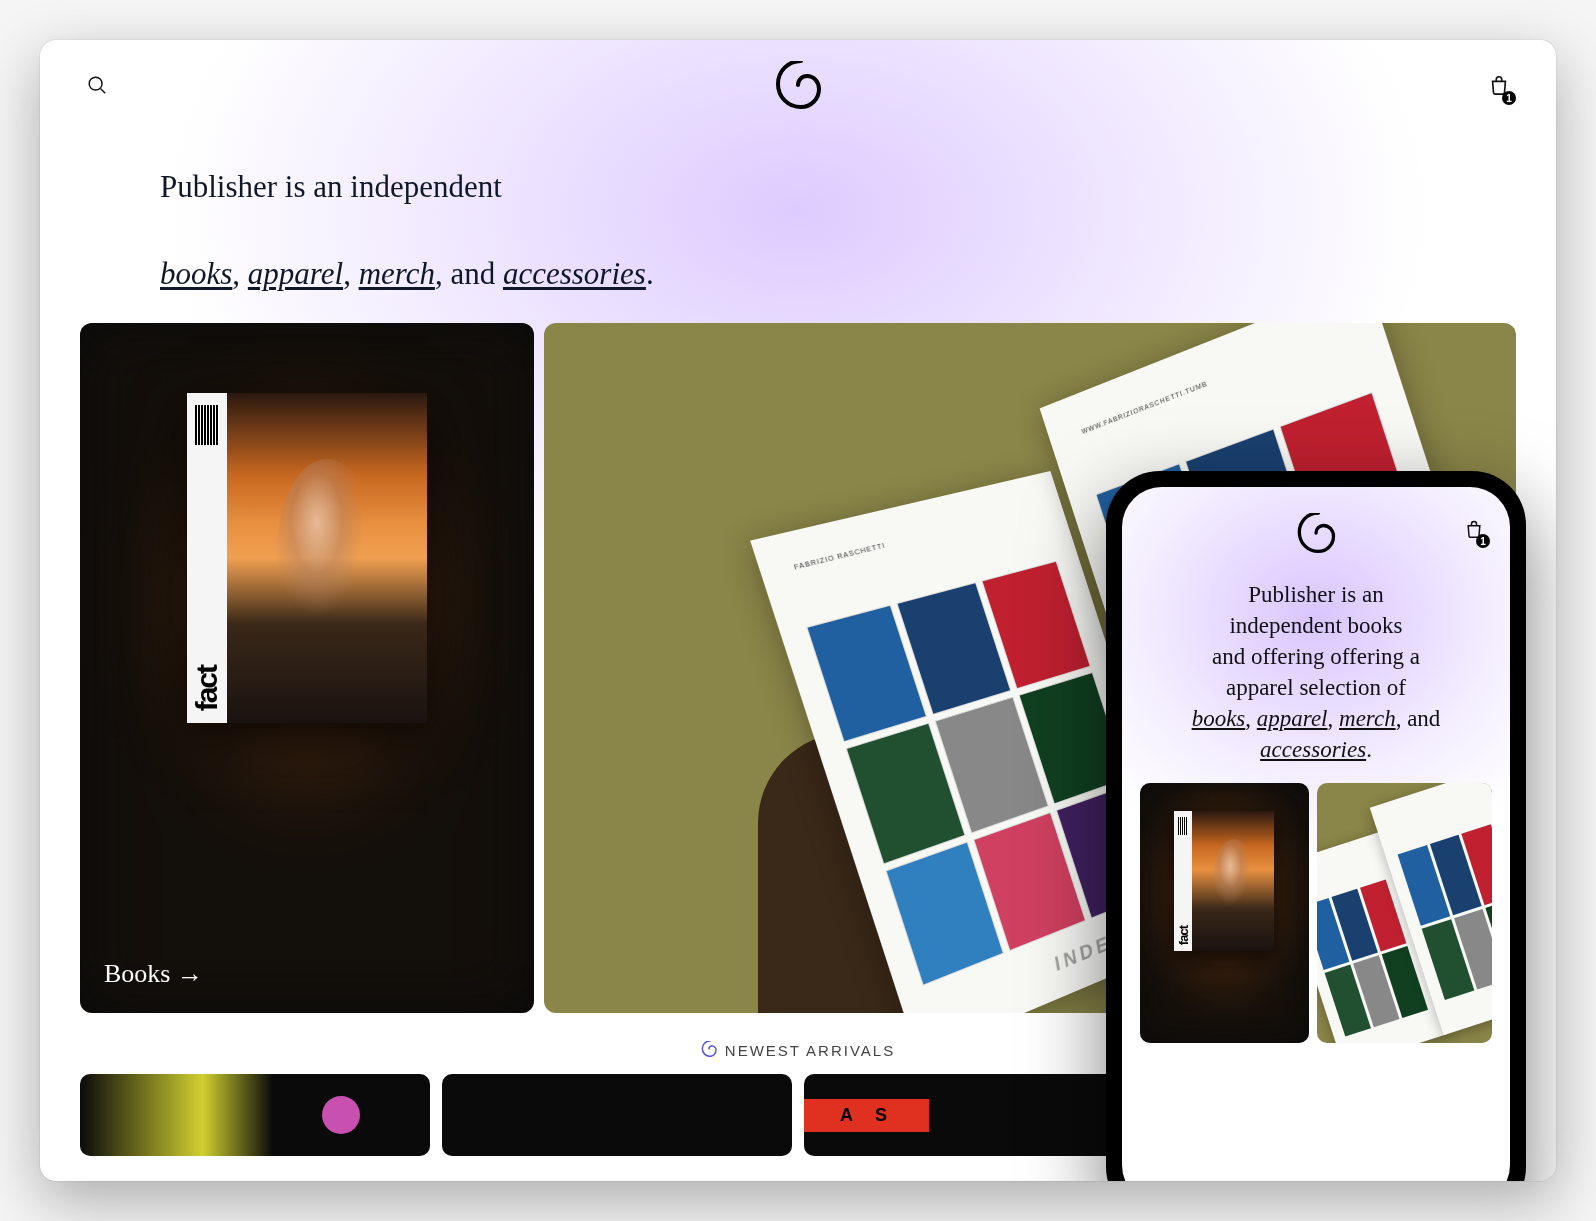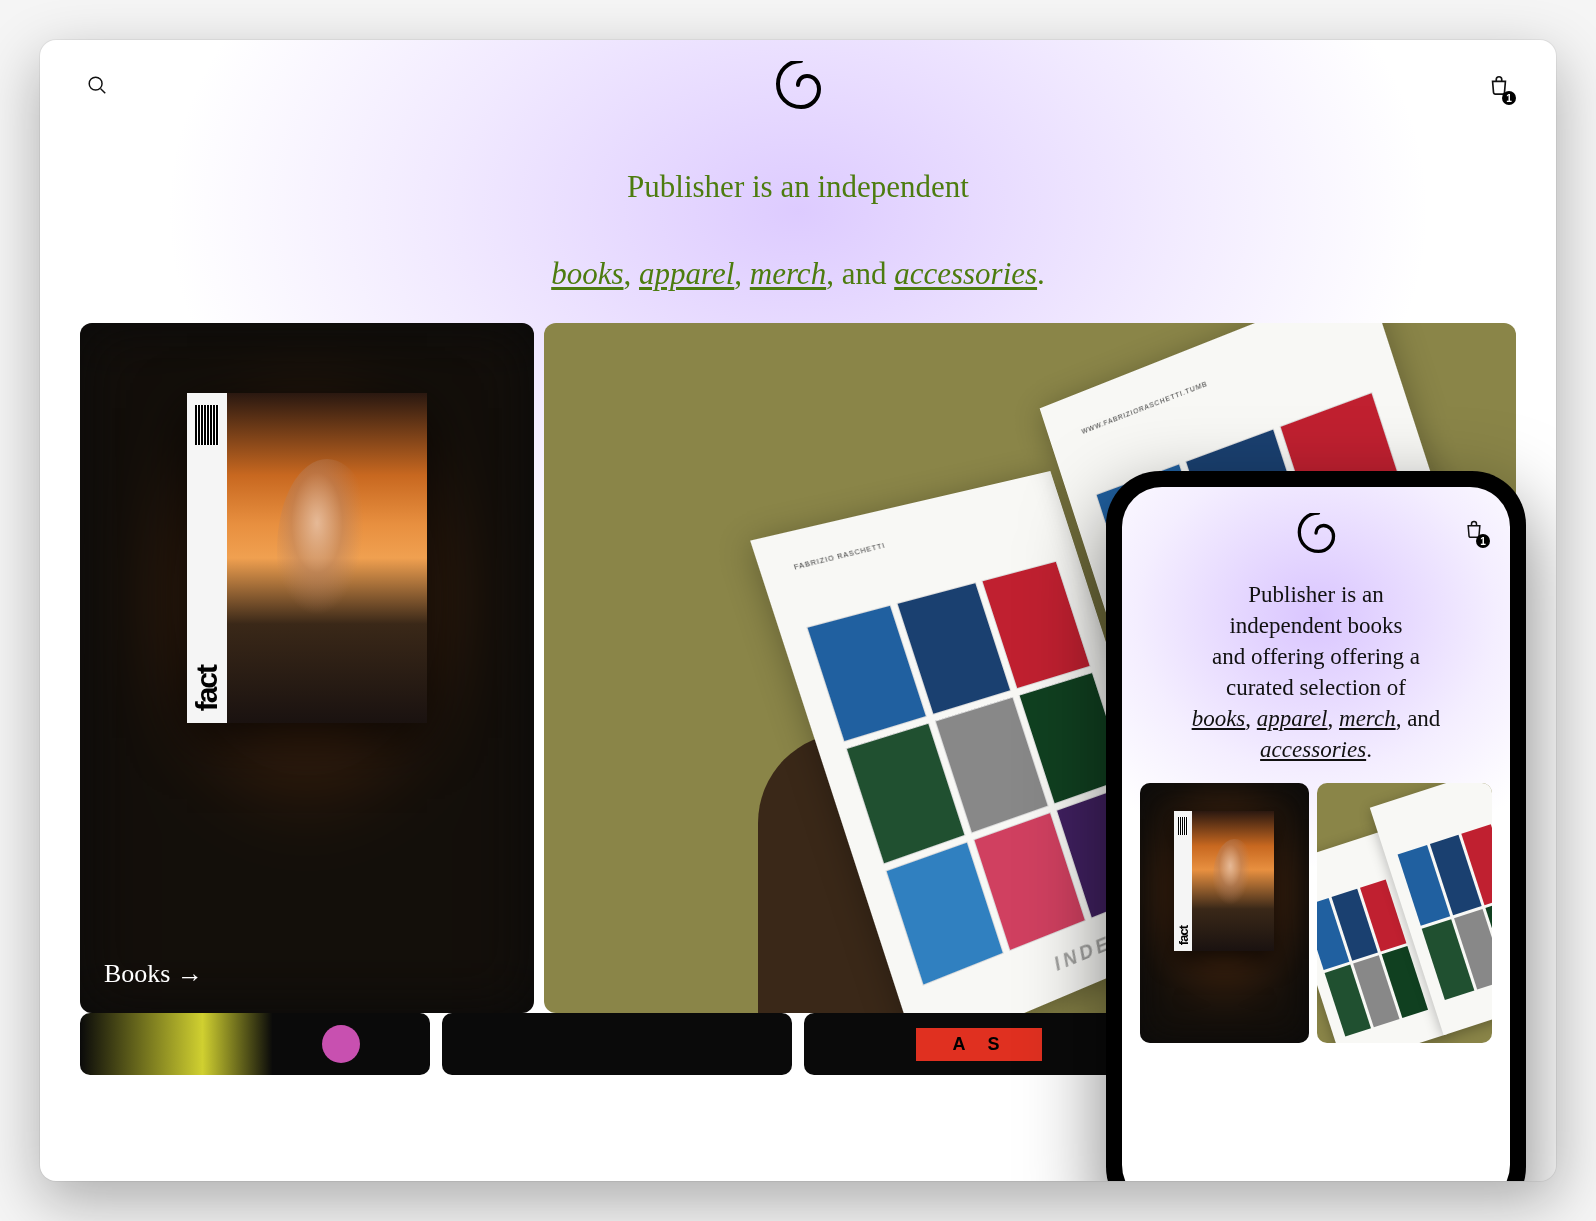--- a/index.html
+++ b/index.html
@@ -56,24 +56,24 @@
   width: 14px;
   height: 14px;
   border-radius: 50%;
   display: flex;
   align-items: center;
   justify-content: center;
   font-weight: bold;
 }
 .hero-text {
   position: relative;
-  text-align: center;
+  text-align: left;
   font-size: 31px;
   line-height: 1.4;
-  color: #4d7c0f;
+  color: #0f172a;
   padding: 48px 120px 28px;
   font-weight: 400;
 }
 .hero-text .link {
   font-style: italic;
   text-decoration: underline;
   text-underline-offset: 3px;
 }
 .cards-row {
   position: relative;
@@ -256,27 +256,27 @@
 }
 .spiral-small svg { width: 16px; height: 16px; }
 .extras-row {
   position: relative;
   display: flex;
   gap: 12px;
   padding: 0 40px;
 }
 .extra {
   flex: 1;
-  height: 62px;
+  height: 82px;
   background: #0a0a0a;
   border-radius: 10px;
   overflow: hidden;
   display: flex;
   align-items: center;
-  justify-content: center;
+  justify-content: flex-start;
 }
 .extra-1 {
   background: linear-gradient(90deg, #0a0a0a 0%, #d0d030 35%, #0a0a0a 55%);
   position: relative;
 }
 .extra-1::after {
   content: '';
   position: absolute;
   right: 20%;
   width: 38px; height: 38px;
@@ -486,20 +486,28 @@
               <div class="thumb"></div>
                 <div class="thumb"></div>
                 <div class="thumb"></div>
             </div>
           </div>
         </div>
       </div>
     </a>
   </div>
 
+  <div class="newest">
+    <span class="spiral-small">
+      <svg viewBox="0 0 24 24" fill="none" stroke="#5850d0" stroke-width="2.2" stroke-linecap="round">
+          <path d="M12 12 c0 -2.5 2 -4.5 4.5 -4.5 c3.5 0 6 3 6 6.5 c0 5 -4 9 -9 9 c-6.5 0 -11.5 -5 -11.5 -11.5 S7 0 13.5 0"></path>
+        </svg>
+    </span>
+    <span>NEWEST ARRIVALS</span>
+  </div>
 
   <div class="extras-row">
     <a class="extra extra-1"></a>
     <a class="extra"></a>
     <a class="extra">
       <span class="extra-3-inner">AS</span>
     </a>
     <a class="extra"></a>
   </div>
 
@@ -521,21 +529,21 @@
                 <path d="M9 8 V6 a3 3 0 0 1 6 0 v2"></path>
               </svg>
           </span>
           <span class="cart-badge">1</span>
         </button>
       </div>
       <p class="phone-hero">
         <span>Publisher is an</span><br>
         <span>independent books</span><br>
         <span>and offering offering a</span><br>
-        <span>curated selection of</span><br>
+        <span>apparel selection of</span><br>
         <a class="link">books</a><span>, </span><a class="link">apparel</a><span>, </span><a class="link">merch</a><span>, and </span><br><a class="link">accessories</a><span>.</span>
       </p>
       <div class="phone-cards">
         <a class="phone-card phone-card-books">
           <div class="pcover-blur"></div>
           <div class="pmag">
             <div class="pspine">
                 <div class="pbarcode"></div>
                 <div class="pspine-text">fact</div>
               </div>

